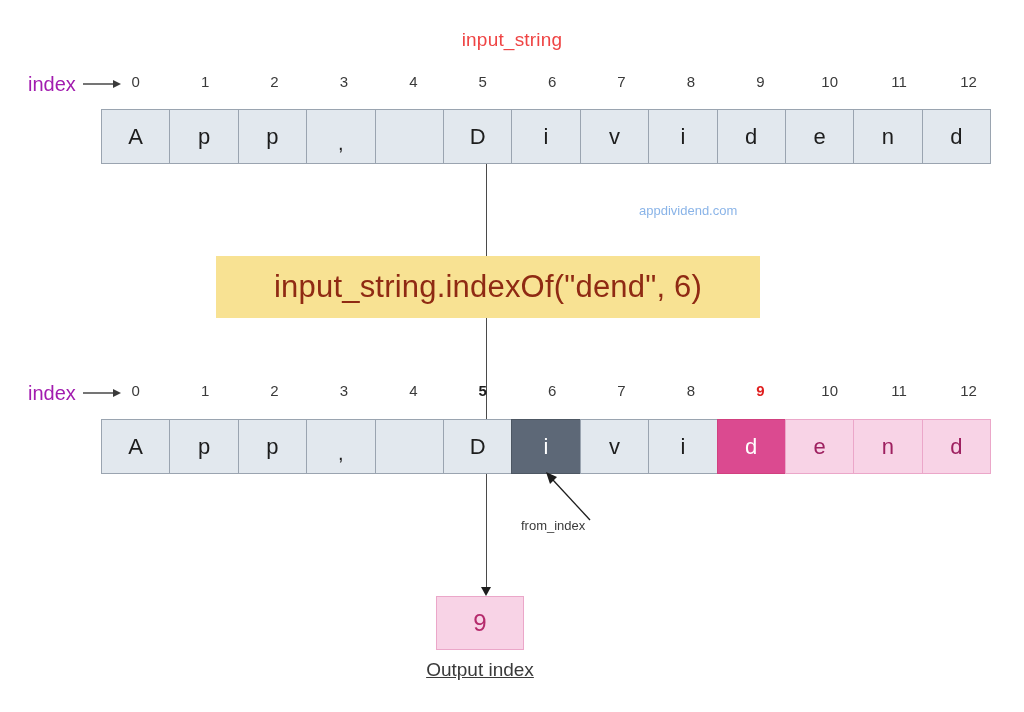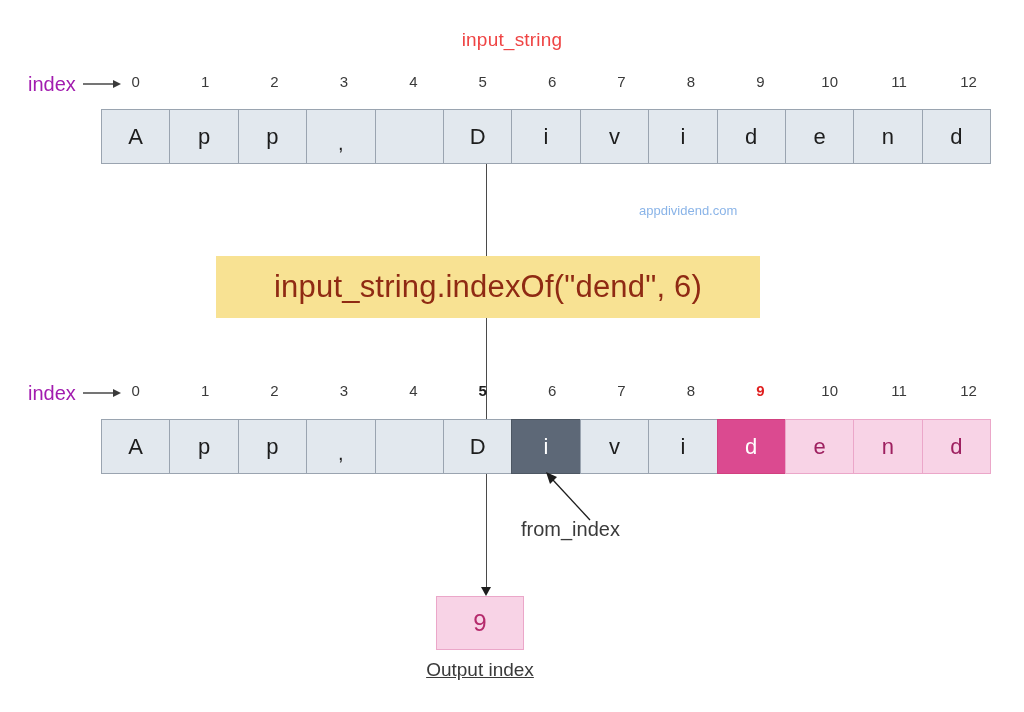--- a/index.html
+++ b/index.html
@@ -123,21 +123,21 @@
     top: 203px;
     font-size: 13px;
     color: #8ab4e8;
     margin-left: 44px;
   }
 
   
   #from-index-label {
     left: 521px;
     top: 518px;
-    font-size: 20px;
+    font-size: 13px;
     color: #3a3a3a;
   }
 
   
   #output-box {
     left: 436px;
     top: 596px;
     width: 88px;
     height: 54px;
     background: #f8d3e6;

